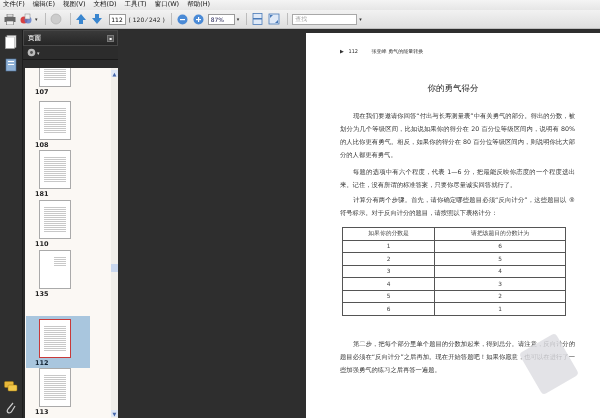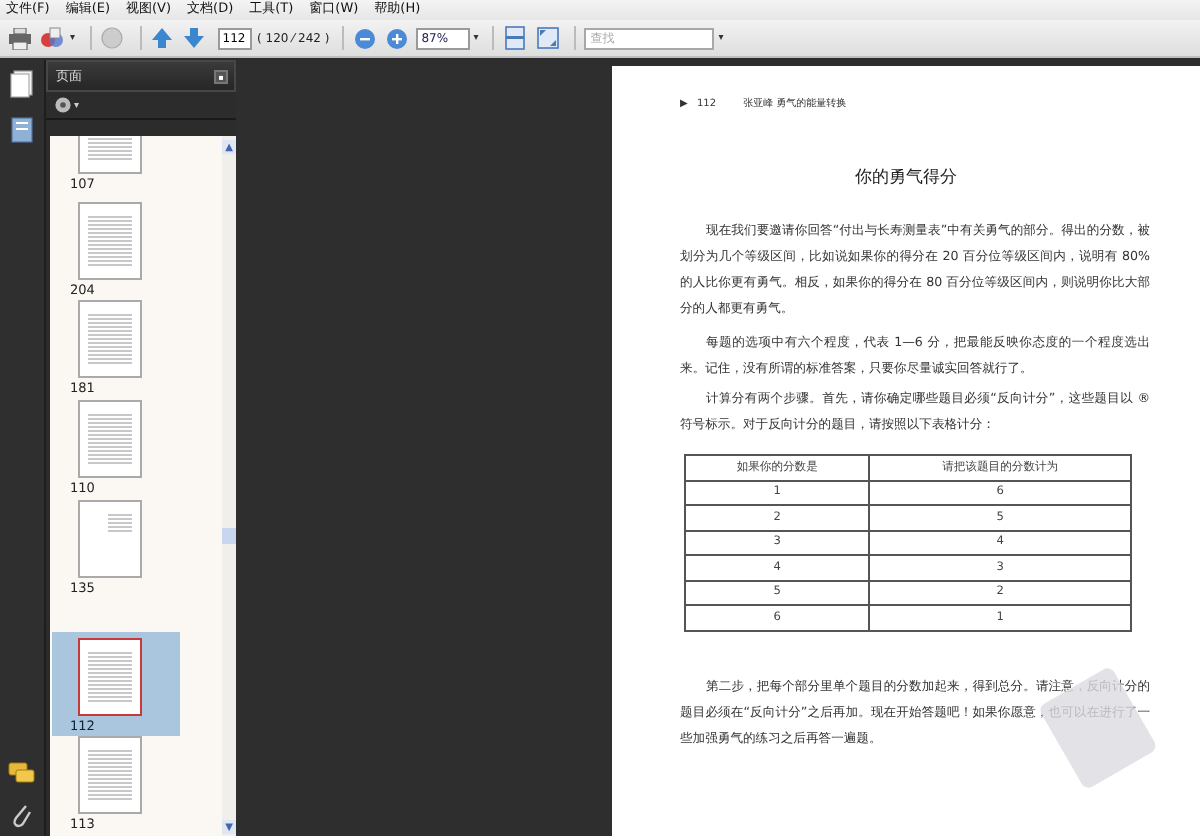--- a/index.html
+++ b/index.html
@@ -8,21 +8,21 @@
   .menubar span { margin-right: 8px; }
   .toolbar { position: absolute; left: 0; top: 10px; width: 600px; height: 19px; background: linear-gradient(#f2f2f2,#dedede); border-bottom: 1px solid #bdbdbd; display: flex; align-items: center; padding-left: 3px; }
   .tb-btn { width: 13px; height: 13px; display: flex; align-items: center; justify-content: center; margin-right: 3px; }
   .sep { width: 1px; height: 12px; background: #bcbcbc; margin: 0 4px; }
   .dd { font-size: 5px; color: #333; margin-right: 3px; }
   .page-input { width: 17px; height: 11px; border: 1px solid #9a9a9a; background: #fff; font-size: 6px; display: flex; align-items: center; justify-content: center; margin-left: 2px; }
   .page-count { font-size: 6px; color: #222; margin-left: 3px; margin-right: 2px; }
   .zoom-input { width: 27px; height: 11px; border: 1px solid #9a9a9a; background: #fff; font-size: 6px; display: flex; align-items: center; padding-left: 2px; color:#225; }
   .search-input { width: 65px; height: 11px; border: 1px solid #a8a8a8; background: #fff; font-size: 6px; color: #aaa; display: flex; align-items: center; padding-left: 2px; }
   .leftstrip { position: absolute; left: 0; top: 30px; width: 23px; height: 388px; background: #2f2f2f; border-right: 1px solid #1e1e1e; }
-  .panel { position: absolute; left: 23px; top: 30px; width: 95px; height: 280px; background: #2c2c2c; }
+  .panel { position: absolute; left: 23px; top: 30px; width: 95px; height: 280px; background: #2c2c2c; font-weight: bold; }
   .panel-head { height: 16px; background: linear-gradient(#3a3a3a,#262626); border: 1px solid #474747; display: flex; align-items: center; padding-left: 4px; color: #ddd; font-size: 6.5px; position: relative; }
   .panel-close { position: absolute; right: 3px; top: 4px; width: 7px; height: 7px; background: #555; border: 1px solid #777; color: #fff; font-size: 4px; display:flex; align-items:center; justify-content:center; }
   .panel-opts { height: 14px; display: flex; align-items: center; padding-left: 4px; border-bottom: 1px solid #1a1a1a; }
   .thumbs { position: absolute; left: 2px; top: 38px; width: 86px; height: 350px; background: #fbf8f4; overflow: hidden; }
   .thumb { position: absolute; left: 14px; width: 32px; height: 39px; background: #fff; border: 1px solid #aaa; }
   .thumb .lines { position: absolute; left: 4px; right: 4px; top: 5px; bottom: 5px; background: repeating-linear-gradient(#fff 0 1px, #c8c8c8 1px 2px); }
   .thumb-label { position: absolute; left: 10px; width: 40px; font-size: 6.5px; color: #222; }
   .sel-bg { position: absolute; left: 1px; top: 248px; width: 64px; height: 52px; background: #a9c6de; }
   .vscroll { position: absolute; left: 88px; top: 38px; width: 7px; height: 350px; background: #f1efeb; }
   .sc-arrow { position: absolute; left: 0; width: 7px; height: 7px; background: #dfe7f5; color: #4466aa; font-size: 5px; display:flex; align-items:center; justify-content:center; }
@@ -162,21 +162,21 @@
     </span>
   </div>
   <div class="thumbs">
     <div class="thumb" style="top:-20px">
         <div class="lines"></div>
       </div>
     <div class="thumb-label" style="top:20px">107</div>
     <div class="thumb" style="top:33px">
         <div class="lines"></div>
       </div>
-    <div class="thumb-label" style="top:73px">204</div>
+    <div class="thumb-label" style="top:73px">108</div>
     <div class="thumb" style="top:82px">
         <div class="lines"></div>
       </div>
     <div class="thumb-label" style="top:122px">181</div>
     <div class="thumb" style="top:132px">
         <div class="lines"></div>
       </div>
     <div class="thumb-label" style="top:172px">110</div>
     <div class="thumb" style="top:182px">
         <div class="lines" style="bottom:22px;left:14px"></div>

